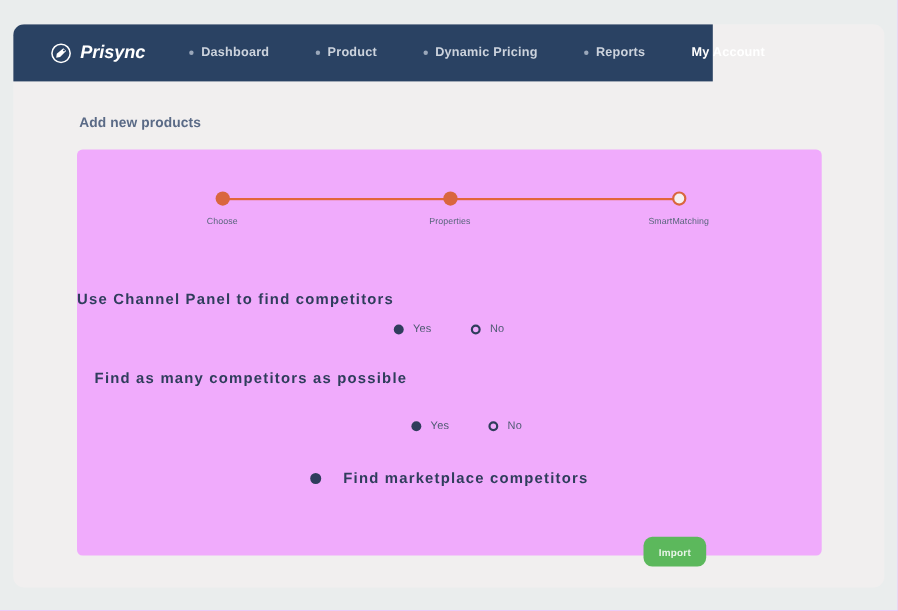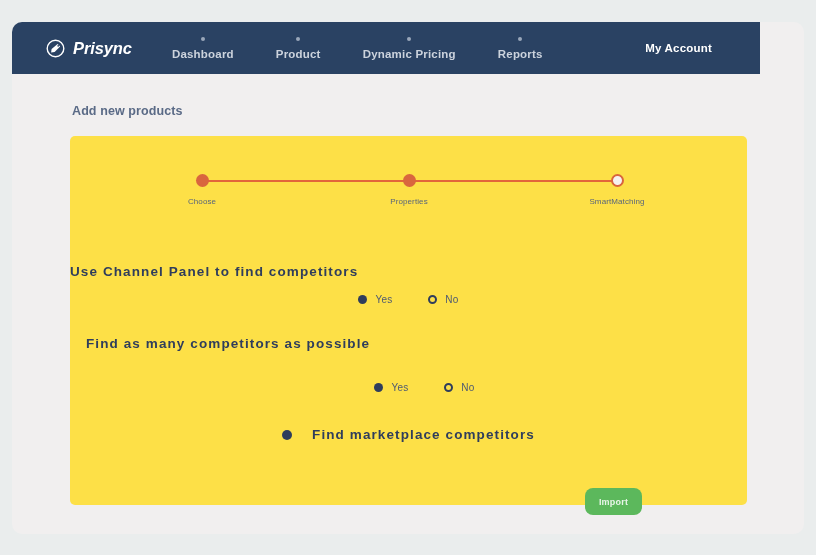--- a/index.html
+++ b/index.html
@@ -24,21 +24,21 @@
     background: #f1efef;
     border-radius: 10px;
     overflow: hidden;
   }
 
   
   .navbar {
     position: absolute;
     left: 0;
     top: 0;
-    width: 748px;
+    width: 636px;
     height: 52px;
     background: #2a4263;
     display: flex;
     align-items: center;
     box-sizing: border-box;
     padding: 0 26px 0 34px;
   }
   .brand {
     display: flex;
     align-items: center;
@@ -61,21 +61,20 @@
   .nav-links {
     display: flex;
     align-items: center;
   }
   .nav-item {
     display: flex;
     align-items: center;
     gap: 7px;
     margin-right: 42px;
     white-space: nowrap;
-    flex-direction: column;
   }
   .nav-dot {
     width: 4px;
     height: 4px;
     border-radius: 50%;
     background: #9aa7ba;
     flex: 0 0 4px;
   }
   .nav-label {
     color: #ccd3dd;
@@ -104,21 +103,21 @@
     letter-spacing: 0.1px;
   }
 
   
   .card {
     position: absolute;
     left: 58px;
     top: 114px;
     width: 677px;
     height: 369px;
-    background: #fde047;
+    background: #f0abfc;
     border-radius: 5px;
   }
 
   
   .stepper {
     position: absolute;
     left: 118px;
     top: 38px;
     width: 443px;
     height: 46px;

